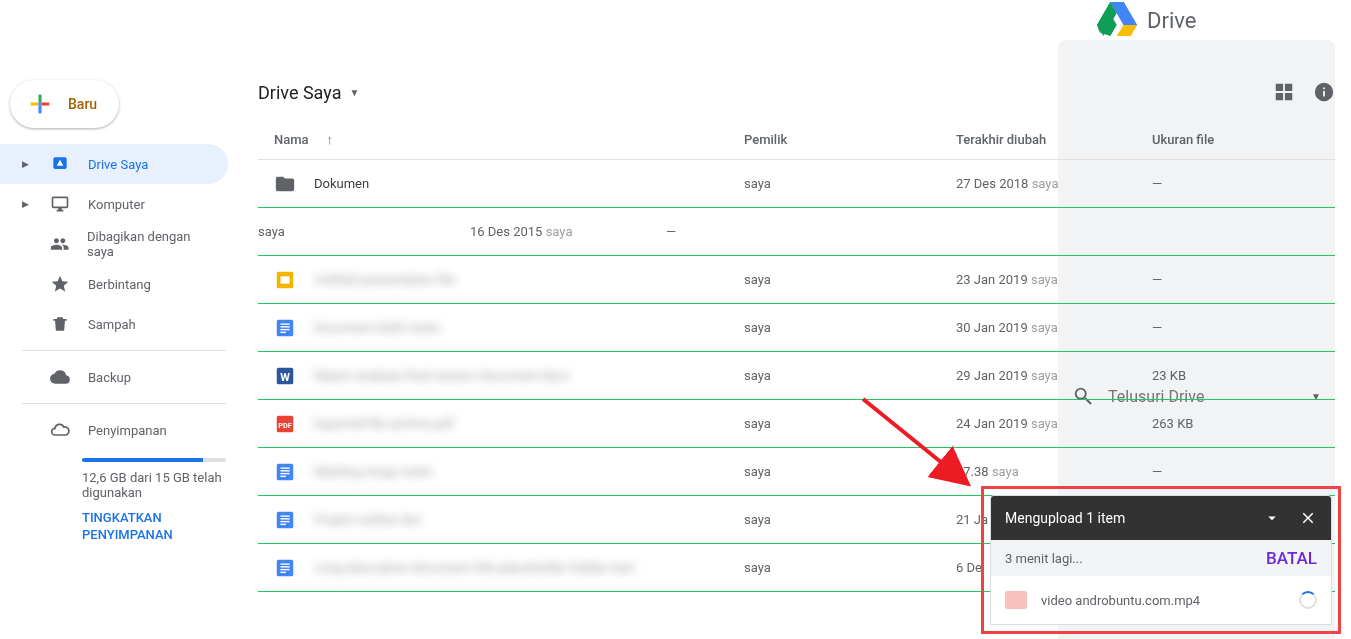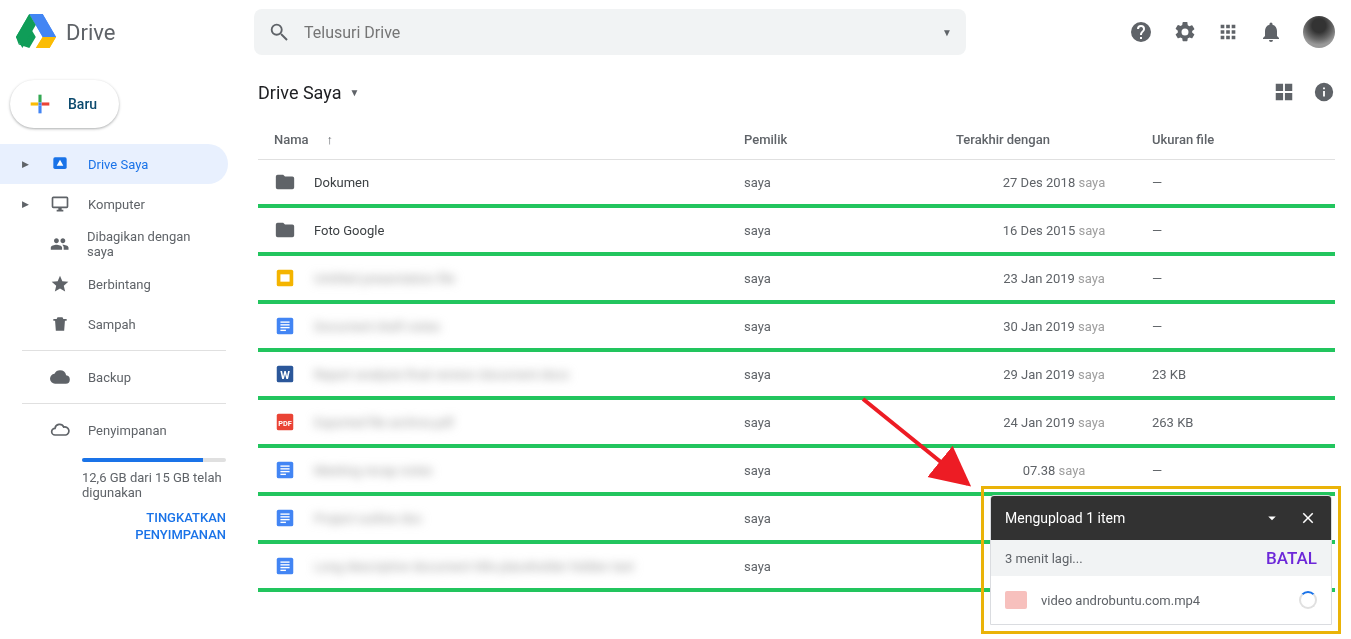--- a/index.html
+++ b/index.html
@@ -1,74 +1,74 @@
 <!DOCTYPE html>
 <html><head>
 <meta charset="utf-8">
 <style>
 * { margin: 0; padding: 0; box-sizing: border-box; font-family: 'Roboto', 'Segoe UI', Arial, sans-serif; }
 body { width: 1351px; height: 639px; background: #fff; overflow: hidden; position: relative; }
 
 
-.header { display: flex; align-items: center; height: 64px; padding: 0 16px; }
+.header { display: flex; align-items: flex-end; height: 64px; padding: 0 16px; flex-direction: column; }
 .logo-block { display: flex; align-items: center; gap: 10px; width: 238px; }
 .drive-logo { width: 40px; height: 40px; }
 .product-name { font-size: 22px; color: #5f6368; }
 .search-box { flex: 0 0 712px; height: 46px; background: #f1f3f4; border-radius: 8px; display: flex; align-items: center; padding: 0 14px; }
 .search-box svg { fill: #5f6368; }
 .search-input { flex: 1; border: none; outline: none; background: transparent; font-size: 16px; color: #5f6368; margin-left: 14px; }
 .search-dd { color: #5f6368; font-size: 10px; }
 .header-actions { margin-left: auto; display: flex; align-items: center; gap: 20px; }
 .header-actions .aicon { fill: #5f6368; color: #5f6368; cursor: pointer; }
 .avatar { width: 32px; height: 32px; border-radius: 50%; background: radial-gradient(circle at 50% 30%, #333 25%, #666 50%, #999 70%); }
 
 
 .body { display: flex; height: calc(639px - 64px); }
 
 
 .sidebar { width: 238px; padding-top: 8px; }
 .new-btn { display: inline-flex; align-items: center; gap: 14px; height: 48px; padding: 0 22px 0 16px; margin: 8px 0 16px 10px; border-radius: 24px; box-shadow: 0 1px 3px rgba(60,64,67,.3), 0 1px 2px rgba(60,64,67,.15); cursor: pointer; background: #fff; }
 .plus-icon { width: 28px; height: 28px; }
-.new-label { font-size: 14px; color: #0c4a6e; font-weight: 500; }
+.new-label { font-size: 14px; color: #a16207; font-weight: 500; }
 .sb-item { display: flex; align-items: center; height: 40px; padding: 0 12px 0 22px; border-radius: 0 20px 20px 0; margin-right: 10px; cursor: pointer; color: #5f6368; font-size: 13px; gap: 18px; }
 .sb-item.active { background: #e8f0fe; color: #1a73e8; }
 .sb-item.active svg { fill: #1a73e8; }
 .sb-item svg { fill: #5f6368; width: 20px; height: 20px; }
 .sb-tri { width: 10px; font-size: 9px; color: #5f6368; }
 .sb-divider { border-top: 1px solid #e0e0e0; margin: 6px 12px 6px 22px; }
 .storage-block { padding: 8px 12px 8px 70px; font-size: 13px; color: #5f6368; margin-left: 12px; }
 .storage-bar { height: 4px; background: #e0e0e0; border-radius: 2px; margin-bottom: 8px; overflow: hidden; }
 .storage-fill { height: 100%; width: 84%; background: #1a73e8; }
-.storage-upgrade { color: #1a73e8; font-weight: 500; font-size: 13px; margin-top: 10px; cursor: pointer; line-height: 1.3; text-align: right; }
+.storage-upgrade { color: #1a73e8; font-weight: 500; font-size: 13px; margin-top: 10px; cursor: pointer; line-height: 1.3; }
 
 
 .main { flex: 1; padding: 0 16px 0 20px; }
 .main-head { display: flex; align-items: center; height: 56px; }
 .breadcrumb { font-size: 18px; color: #202124; display: flex; align-items: center; gap: 8px; cursor: pointer; }
 .bc-arrow { font-size: 10px; color: #5f6368; }
 .main-head-actions { margin-left: auto; display: flex; gap: 18px; }
 .main-head-actions svg { fill: #5f6368; cursor: pointer; }
 
 .cols { display: flex; height: 40px; align-items: center; border-bottom: 1px solid #e0e0e0; font-size: 13px; color: #5f6368; font-weight: 500; }
 .col-name { flex: 0 0 486px; padding-left: 16px; display: flex; align-items: center; gap: 18px; }
 .col-owner { flex: 0 0 212px; }
 .col-date { flex: 0 0 196px; }
 .col-size { flex: 1; }
 
-.row { display: flex; height: 48px; align-items: center; border-bottom: 4px solid #22c55e; font-size: 13px; color: #5f6368; cursor: pointer; }
+.row { display: flex; height: 48px; align-items: center; border-bottom: 1px solid #22c55e; font-size: 13px; color: #5f6368; cursor: pointer; }
 .rname { flex: 0 0 486px; padding-left: 16px; display: flex; align-items: center; gap: 18px; color: #3c4043; }
 .fi { width: 22px; height: 22px; display: flex; align-items: center; justify-content: center; }
 .blurred { filter: blur(5px); color: #999; }
 .rowner { flex: 0 0 212px; }
-.rdate { flex: 0 0 196px; text-align: center; }
+.rdate { flex: 0 0 196px; }
 .rsize { flex: 1; }
 .by-suffix { color: #9e9e9e; }
 
 
-.upload-panel { position: absolute; right: 10px; bottom: 5px; width: 360px; border: 3px solid #eab308; padding: 6px; }
+.upload-panel { position: absolute; right: 10px; bottom: 5px; width: 360px; border: 3px solid #ef4444; padding: 6px; }
 .upanel-inner { background: #fff; border: 1px solid #dadce0; border-radius: 4px 4px 0 0; overflow: hidden; }
 .upanel-head { background: #323232; color: #fff; height: 44px; display: flex; align-items: center; padding: 0 14px; font-size: 14px; }
 .upanel-head-actions { margin-left: auto; display: flex; gap: 18px; }
 .upanel-head-actions svg { fill: #fff; cursor: pointer; }
 .upanel-status { height: 36px; display: flex; align-items: center; padding: 0 14px; font-size: 13px; color: #5f6368; background: #f1f3f4; }
 .cancel-link { margin-left: auto; color: #6d28d9; font-weight: 500; cursor: pointer; font-size: 17px; }
 .upanel-row { height: 48px; display: flex; align-items: center; padding: 0 14px; gap: 14px; font-size: 13px; color: #5f6368; }
 .vid-thumb { width: 22px; height: 18px; background: #f7c0bd; border-radius: 2px; }
 .spinner { width: 18px; height: 18px; border: 2px solid #e0e0e0; border-top-color: #1a73e8; border-radius: 50%; margin-left: auto; animation: spin 1s linear infinite; }
 @keyframes spin { to { transform: rotate(360deg); } }
@@ -214,47 +214,39 @@
           </svg>
       </div>
     </div>
 
     <div class="cols">
       <div class="col-name">
         <span>Nama</span>
         <span>↑</span>
       </div>
       <div class="col-owner">Pemilik</div>
-      <div class="col-date">Terakhir dengan</div>
+      <div class="col-date">Terakhir diubah</div>
       <div class="col-size">Ukuran file</div>
     </div>
 
     <div id="rows">
         <div class="row">
           <div class="rname">
             <span class="fi">
               <svg width="22" height="22" viewBox="0 0 24 24">
                 <path fill="#5f6368" d="M10 4H4a2 2 0 00-2 2v12a2 2 0 002 2h16a2 2 0 002-2V8a2 2 0 00-2-2h-8l-2-2z"></path>
               </svg>
             </span>
             <span class="">Dokumen</span>
           </div>
           <div class="rowner">saya</div>
           <div class="rdate">27 Des 2018 <span class="by-suffix">saya</span></div>
           <div class="rsize">—</div>
         </div>
         <div class="row">
-          <div class="rname">
-            <span class="fi">
-              <svg width="22" height="22" viewBox="0 0 24 24">
-                <path fill="#5f6368" d="M10 4H4a2 2 0 00-2 2v12a2 2 0 002 2h16a2 2 0 002-2V8a2 2 0 00-2-2h-8l-2-2z"></path>
-              </svg>
-            </span>
-            <span class="">Foto Google</span>
-          </div>
           <div class="rowner">saya</div>
           <div class="rdate">16 Des 2015 <span class="by-suffix">saya</span></div>
           <div class="rsize">—</div>
         </div>
         <div class="row">
           <div class="rname">
             <span class="fi">
               <svg width="22" height="22" viewBox="0 0 24 24">
                 <rect x="3" y="3" width="18" height="18" rx="2" fill="#f4b400"></rect>
                 <rect x="7" y="8" width="10" height="8" fill="#fff"></rect>

